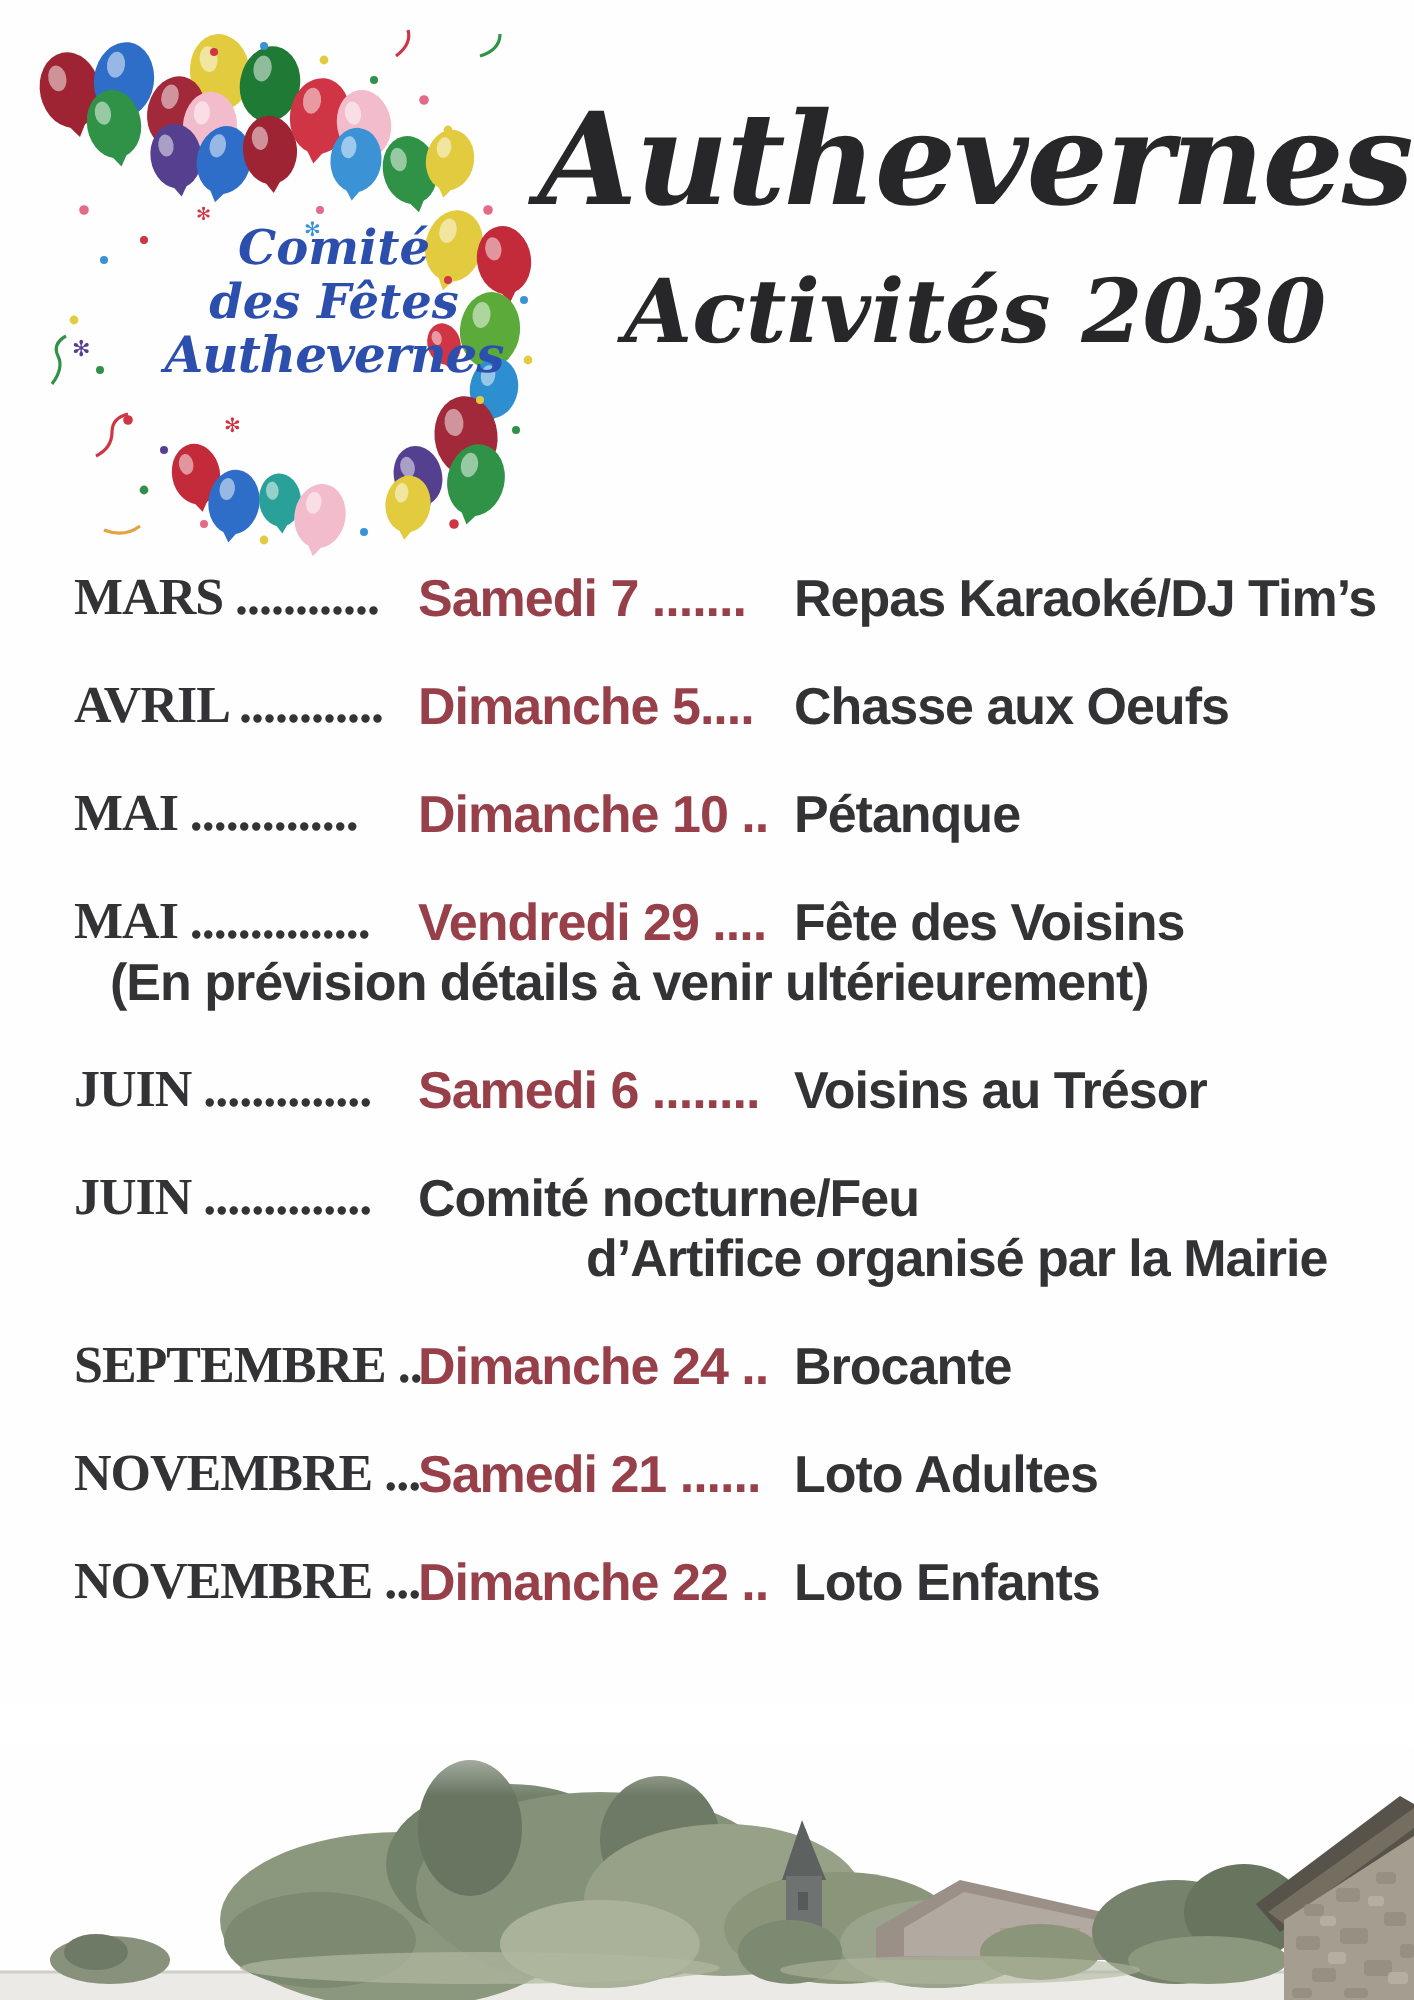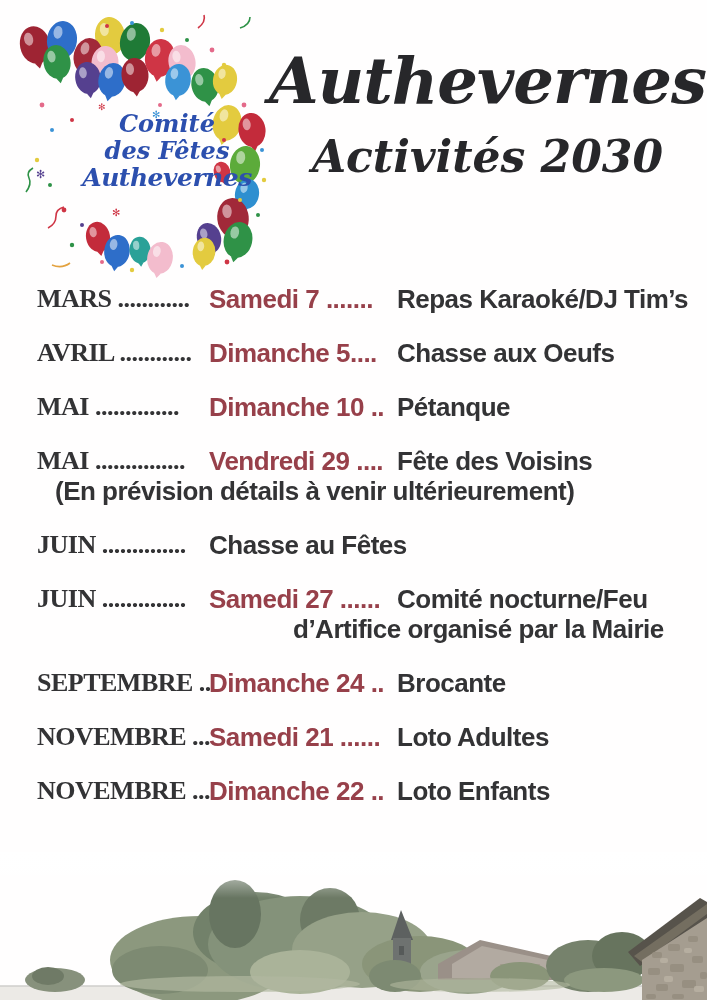--- a/index.html
+++ b/index.html
@@ -163,29 +163,29 @@
         <span class="date">Vendredi 29 ....</span>
         <span class="activity">Fête des Voisins</span>
       </div>
 
       <div class="event-note">(En prévision détails à venir ultérieurement)</div>
     </div>
 
     <div class="event">
       <div class="cols">
         <span class="month">JUIN ..............</span>
-        <span class="activity">Chasse au Fêtes</span>
+        <span class="date">Samedi 6 ........</span>
+        <span class="activity">Voisins au Trésor</span>
       </div>
 
     </div>
 
     <div class="event">
       <div class="cols">
         <span class="month">JUIN ..............</span>
-        <span class="date">Samedi 27 ......</span>
         <span class="activity">Comité nocturne/Feu</span>
       </div>
       <div class="event-line2">d’Artifice organisé par la Mairie</div>
 
     </div>
 
     <div class="event">
       <div class="cols">
         <span class="month">SEPTEMBRE ..</span>
         <span class="date">Dimanche 24 ..</span>

